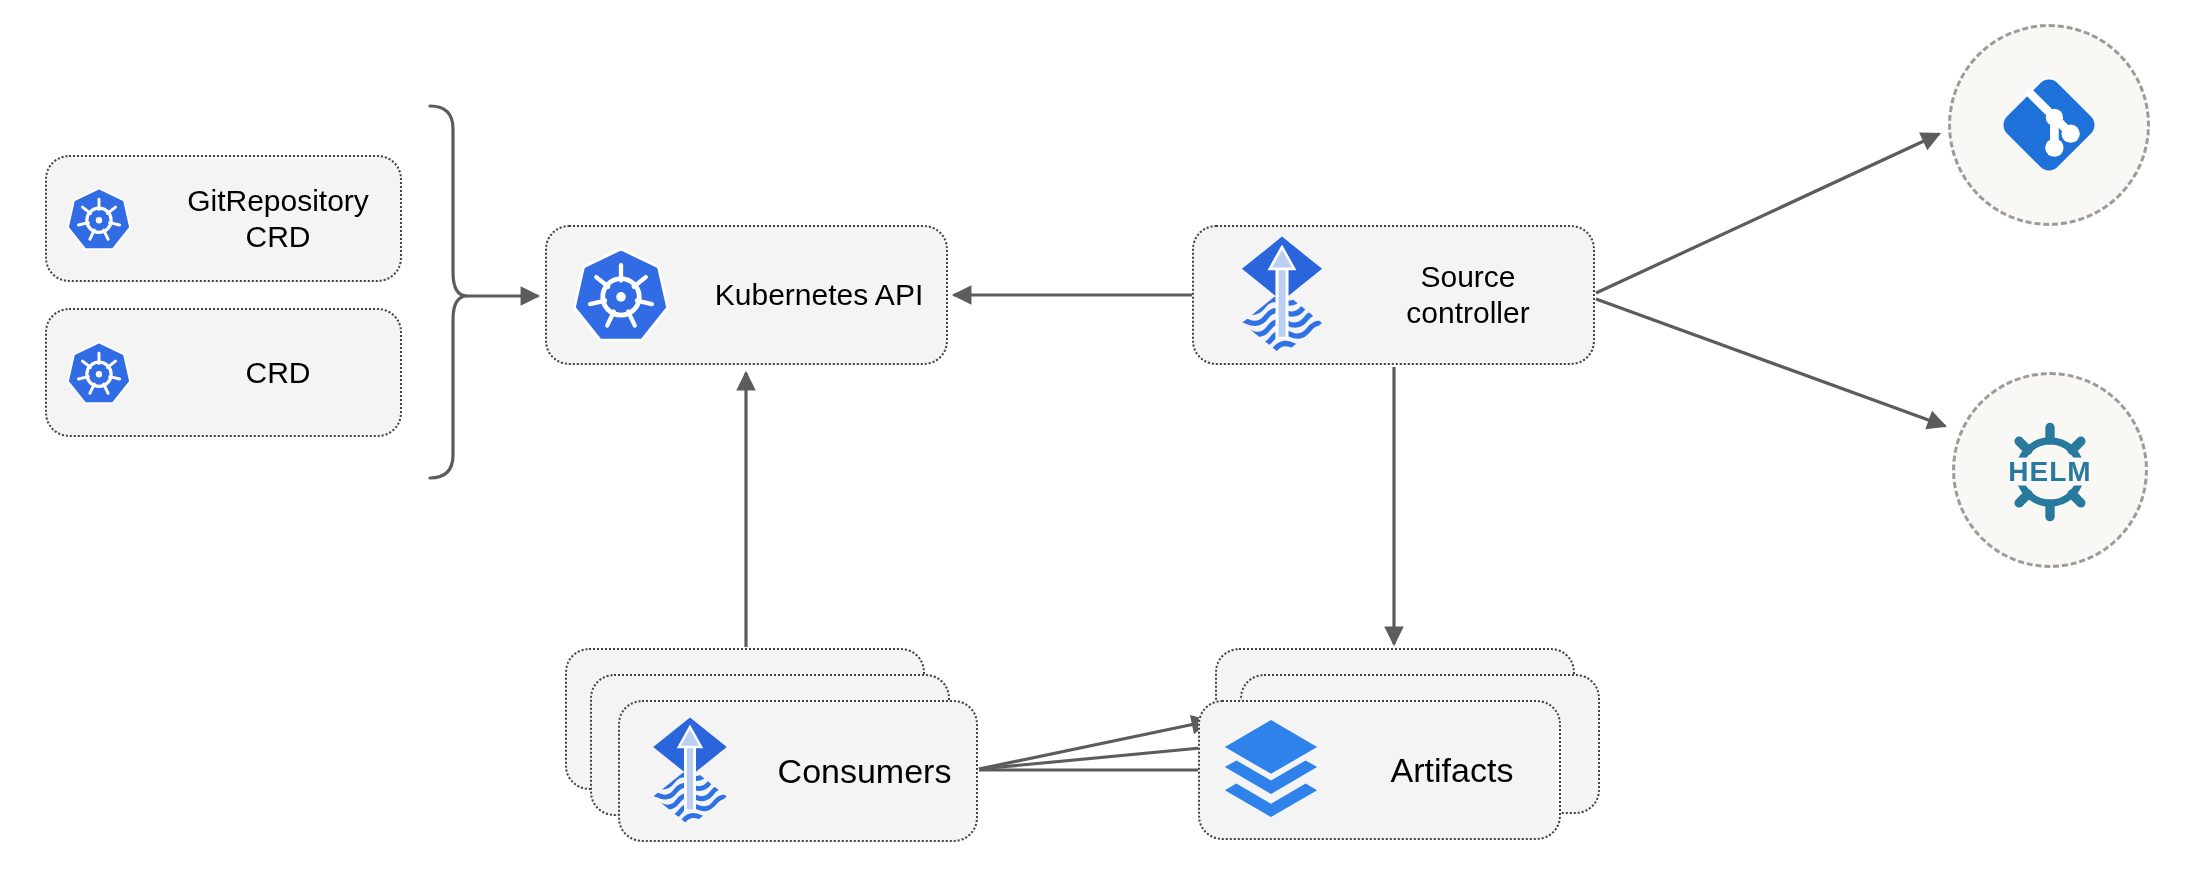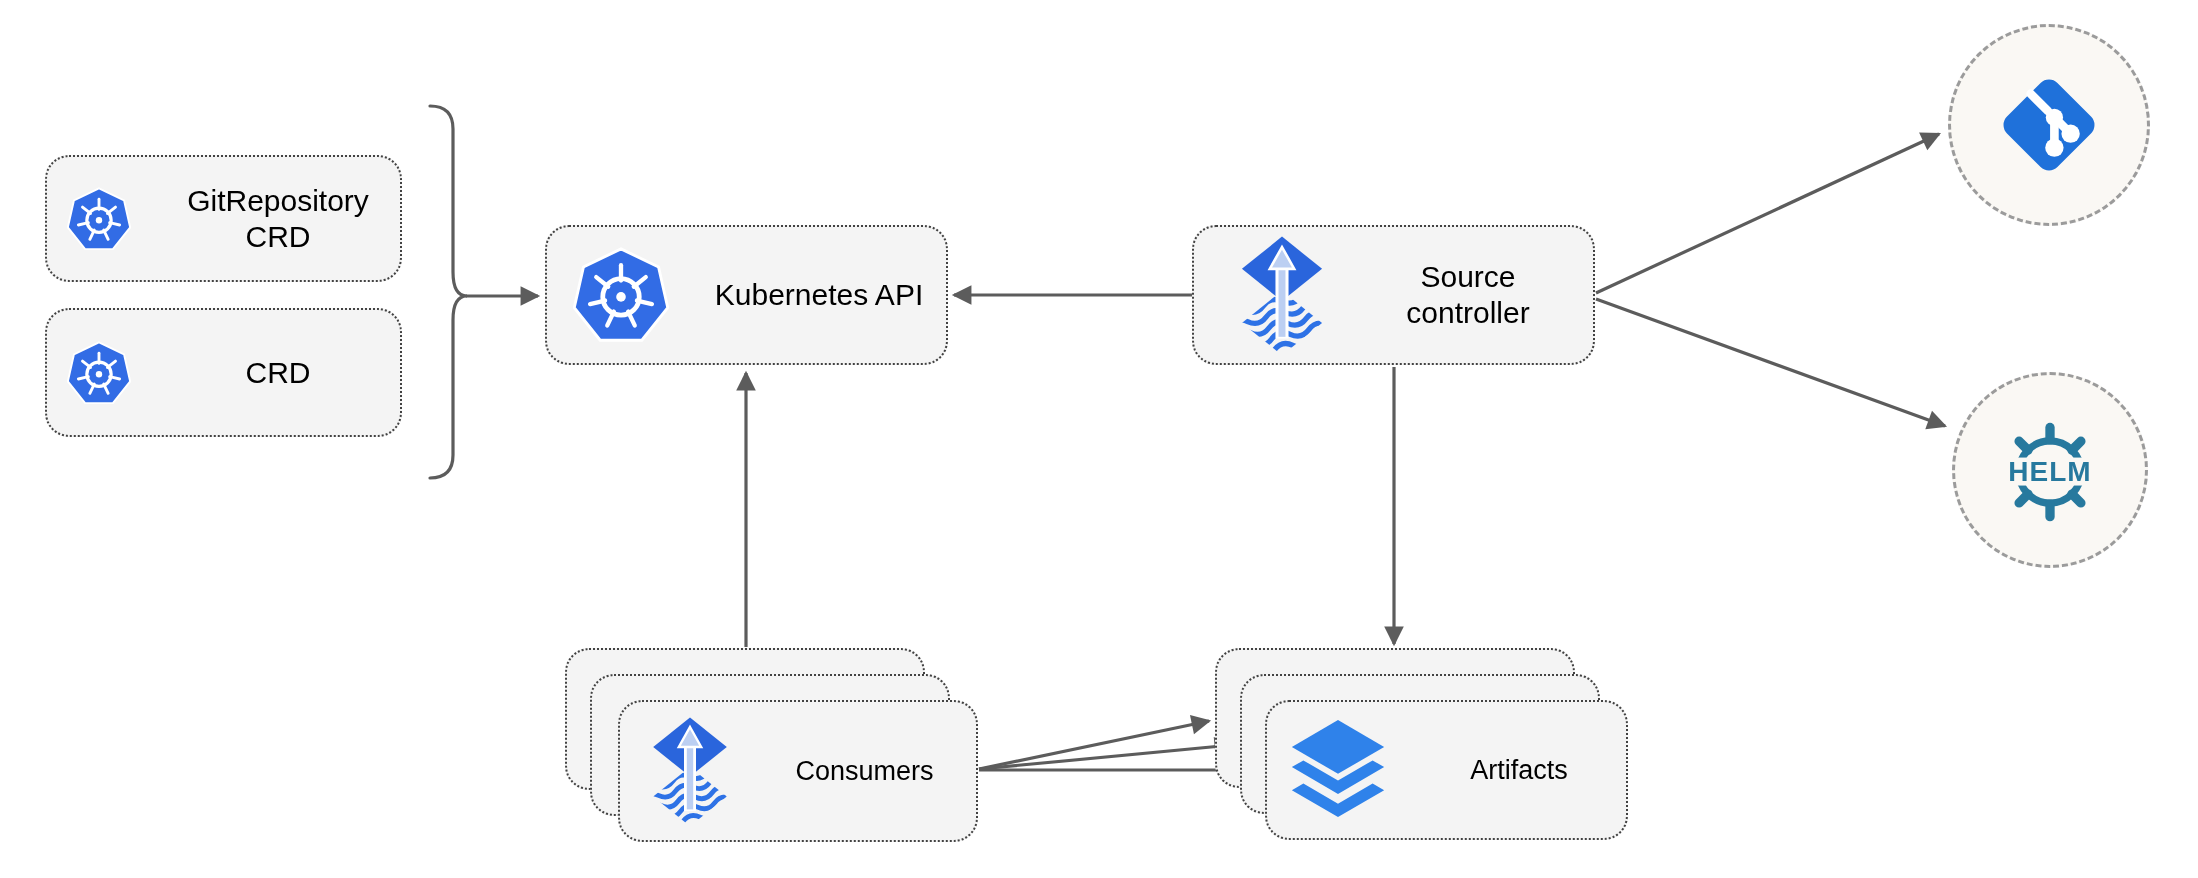--- a/index.html
+++ b/index.html
@@ -20,36 +20,36 @@
   .node{display:flex;align-items:center;}
   .circle{
     position:absolute;z-index:2;box-sizing:border-box;
     background:var(--circle-fill,#faf8f4);
     border:3px dashed var(--circle-border,#9b9b9b);
     border-radius:50%;
     display:flex;align-items:center;justify-content:center;
   }
   .label{flex:1;text-align:center;font-size:30px;line-height:36px;color:var(--text,#000);}
   .label .ln{display:block;}
-  .lbl-lg{font-size:27px;}
+  .lbl-lg{font-size:34px;}
   .icon{flex:0 0 auto;display:block;}
 
   
   .box-git-crd   {left:45px;  top:155px; width:357px; height:127px; padding:0 16px 0 20px;}
   .box-helm-crd  {left:45px;  top:308px; width:357px; height:129px; padding:0 16px 0 20px;}
   .box-k8s-api   {left:545px; top:225px; width:403px; height:140px; padding:0 18px 0 26px;}
   .box-source    {left:1192px;top:225px; width:403px; height:140px; padding:0 24px 0 44px;}
 
   .consumers-back {left:565px; top:648px; width:360px; height:142px;}
   .consumers-mid  {left:590px; top:674px; width:360px; height:142px;}
   .consumers-front{left:618px; top:700px; width:360px; height:142px; padding:0 18px 0 30px;}
 
   .artifacts-back {left:1215px;top:648px; width:360px; height:140px;}
   .artifacts-mid  {left:1240px;top:674px; width:360px; height:140px;}
-  .artifacts-front{left:1265px;top:700px; width:363px; height:140px; padding:0 16px 0 22px;}
+  .artifacts-front{left:1198px;top:700px; width:363px; height:140px; padding:0 16px 0 22px;}
 
   .circle-git {left:1948px;top:24px; width:202px;height:202px;}
   .circle-helm{left:1952px;top:372px;width:196px;height:196px;justify-content:center;}
 
   .icon-k8s-sm {width:64px;height:64px;}
   .icon-k8s-lg {width:96px;height:96px;}
   .icon-flux-lg{width:88px;height:122px;}
   .icon-flux-sm{width:80px;height:112px;}
   .icon-layers {width:98px;height:100px;}
   .icon-git    {width:108px;height:108px;}

